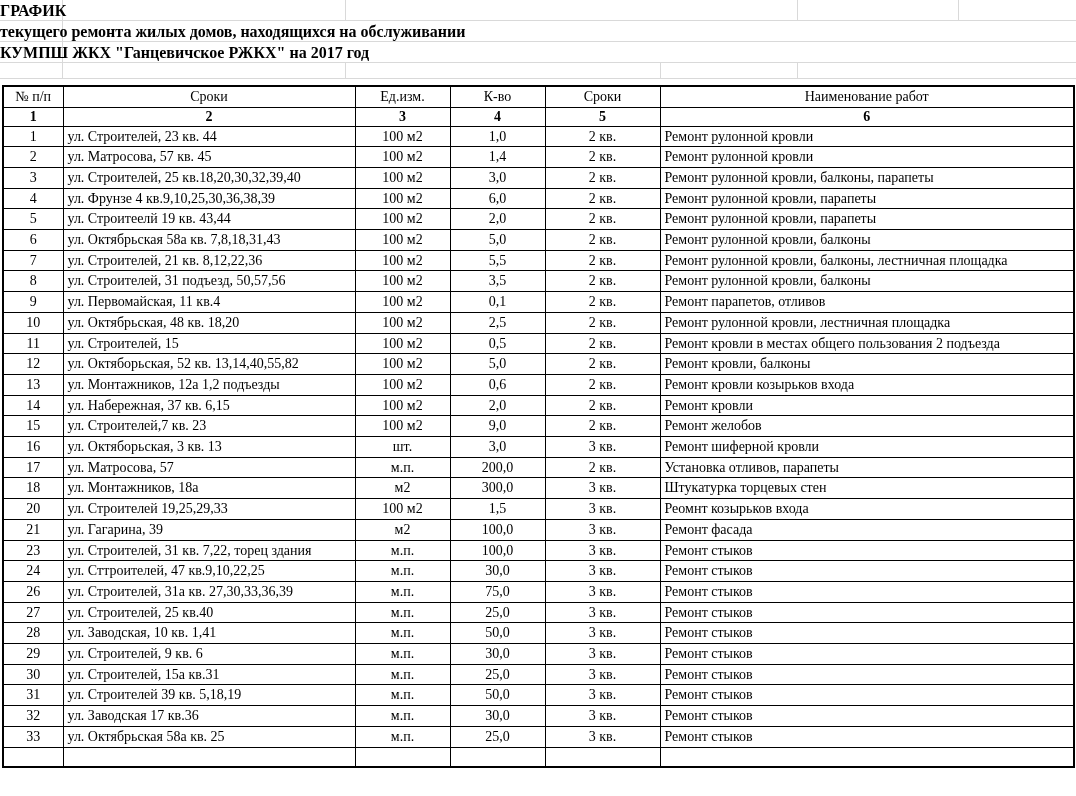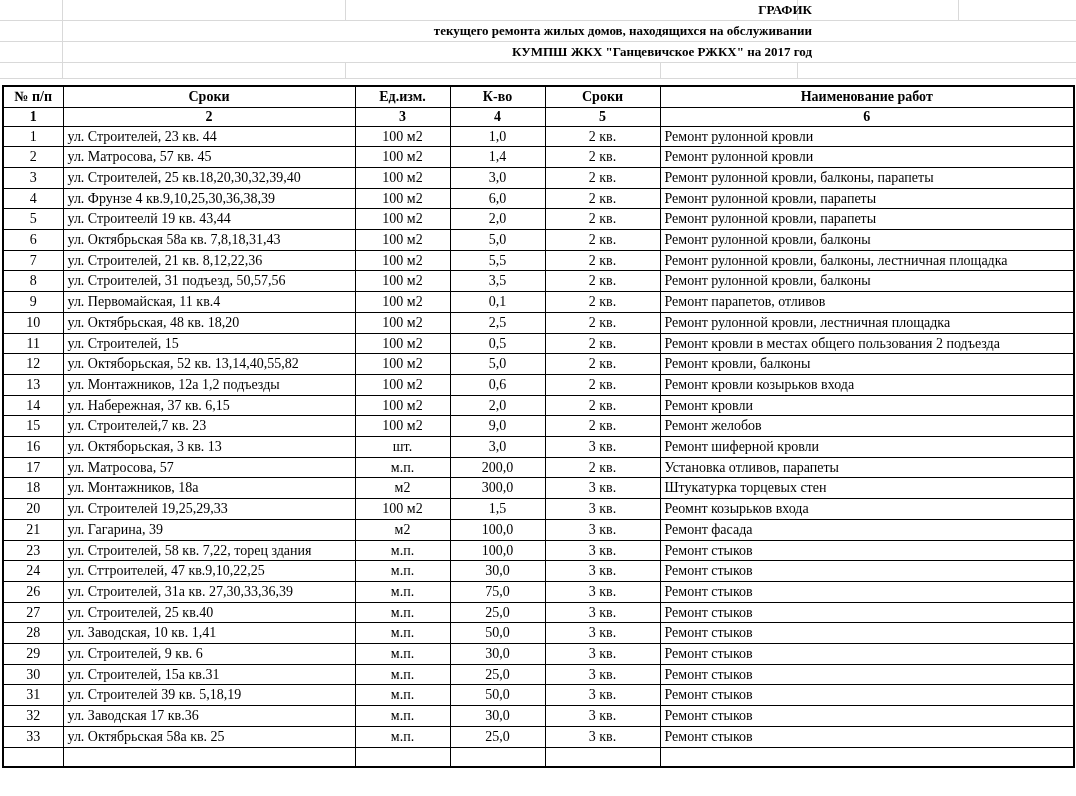--- a/index.html
+++ b/index.html
@@ -12,28 +12,27 @@
     background: #ffffff;
     font-family: "Liberation Serif", serif;
     color: #000;
   }
   
   .titles { position: absolute; top: 0; left: 0; width: 1076px; height: 85px; }
   .title-line {
     position: absolute;
     left: 0;
     width: 800px;
-    text-align: right;
+    text-align: left;
     font-weight: bold;
-    font-size: 13px;
+    font-size: 16px;
     white-space: nowrap;
-    margin-left: 12px;
   }
   .title-1 { top: 2px; }
-  .title-2 { top: 23px; padding-left: 38px; }
+  .title-2 { top: 23px; }
   .title-3 { top: 44px; }
   .gl-h { position: absolute; left: 0; width: 1076px; height: 1px; background: #d9d9d9; }
   .gl-v { position: absolute; width: 1px; background: #d9d9d9; }
   
   .sched {
     position: absolute;
     top: 85px;
     left: 2px;
     border-collapse: collapse;
     table-layout: fixed;
@@ -42,21 +41,21 @@
   }
   .sched th, .sched td {
     border: 1px solid #000;
     padding: 0 2px;
     overflow: hidden;
     white-space: nowrap;
     text-align: center;
     vertical-align: middle;
   }
   .sched { border: 2px solid #000; }
-  .sched thead tr.colnames th { height: 21px; font-size: 14px; font-weight: bold; }
+  .sched thead tr.colnames th { height: 21px; font-size: 14px; font-weight: normal; }
   .sched thead tr.colnums th { height: 19px; font-weight: bold; }
   .sched tbody td { height: 19.7px; line-height: 19.7px; }
   .sched td.col-address, .sched td.col-work { text-align: left; padding-left: 4px; }
   .sched th.h-num { font-size: 12px; }
   .sched tr.partial td { border-bottom: none; }
 </style>
 </head>
 <body>
 
 <div class="page">
@@ -263,21 +262,21 @@
         <tr>
           <td class="col-num">21</td>
           <td class="col-address">ул. Гагарина, 39</td>
           <td class="col-unit">м2</td>
           <td class="col-qty">100,0</td>
           <td class="col-term">3 кв.</td>
           <td class="col-work">Ремонт фасада</td>
         </tr>
         <tr>
           <td class="col-num">23</td>
-          <td class="col-address">ул. Строителей, 58 кв. 7,22, торец здания</td>
+          <td class="col-address">ул. Строителей, 31 кв. 7,22, торец здания</td>
           <td class="col-unit">м.п.</td>
           <td class="col-qty">100,0</td>
           <td class="col-term">3 кв.</td>
           <td class="col-work">Ремонт стыков</td>
         </tr>
         <tr>
           <td class="col-num">24</td>
           <td class="col-address">ул. Сттроителей, 47 кв.9,10,22,25</td>
           <td class="col-unit">м.п.</td>
           <td class="col-qty">30,0</td>

